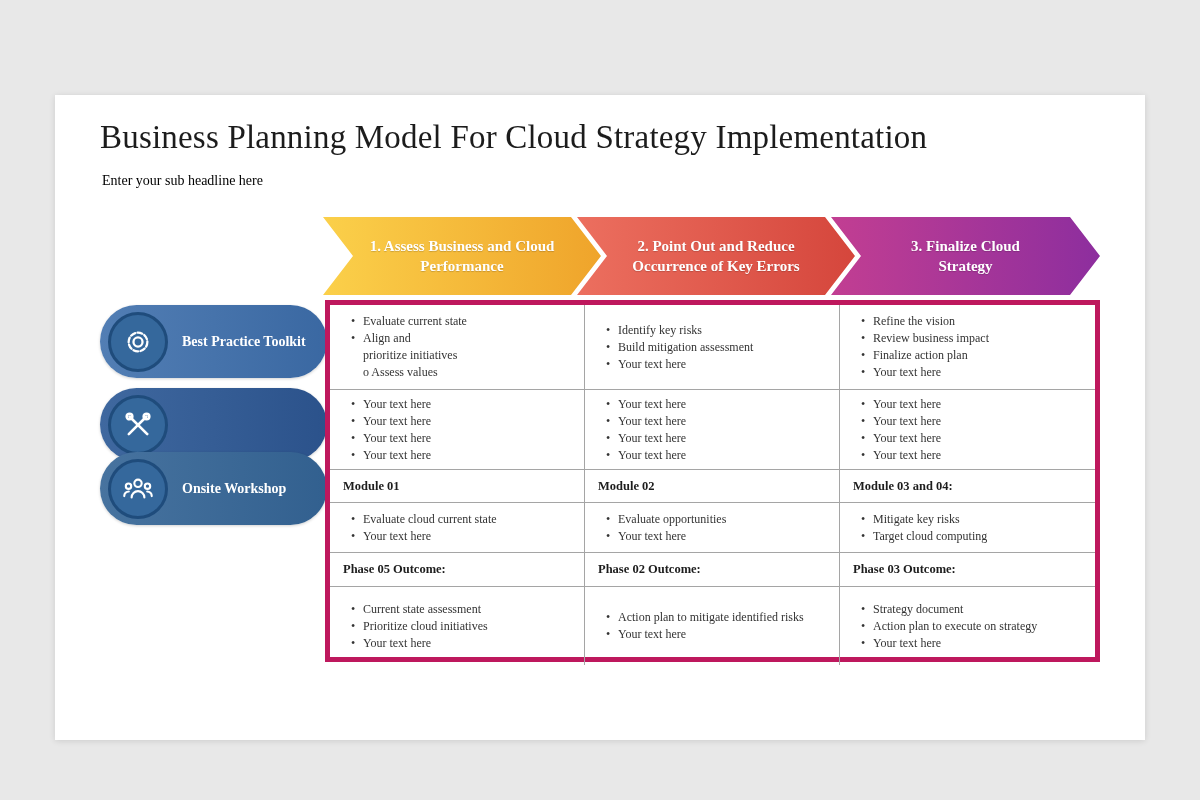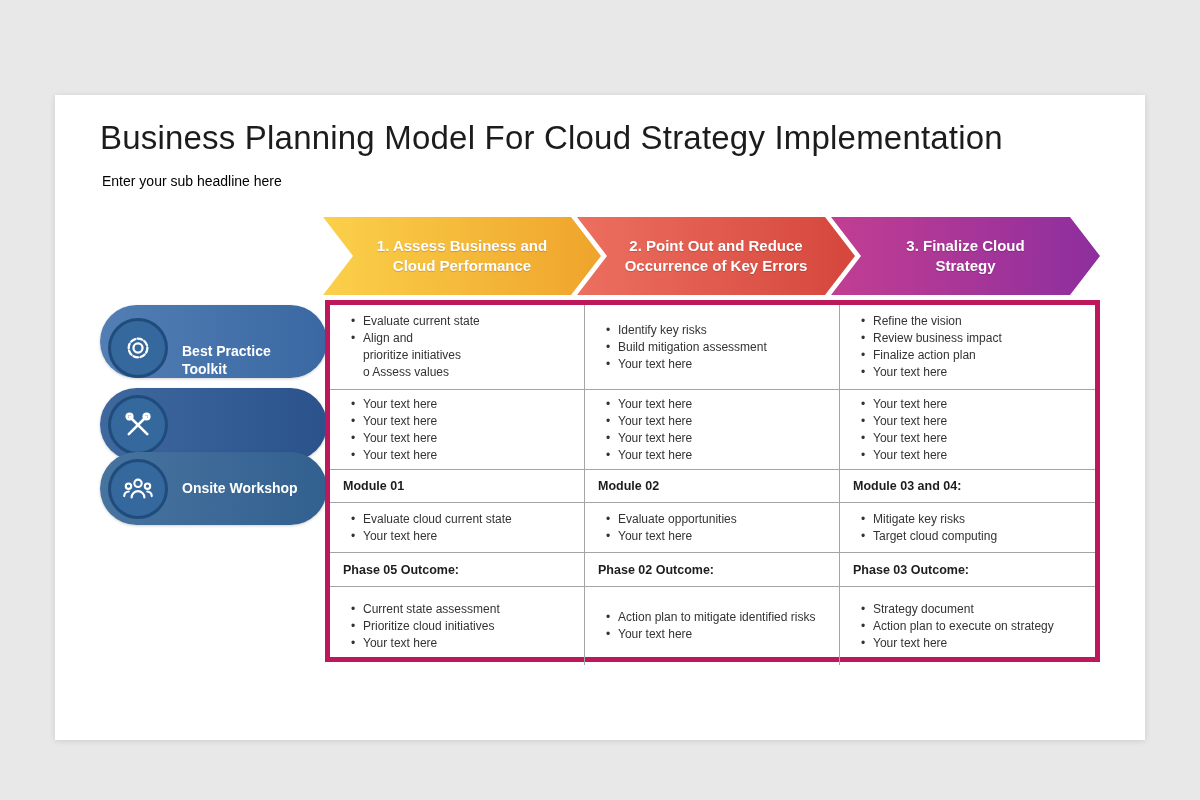--- a/index.html
+++ b/index.html
@@ -4,21 +4,21 @@
 <style>
   html,body{margin:0;padding:0;}
   body{
     width:1200px;height:800px;
     background:#e8e8e8;
     font-family:"Liberation Sans",sans-serif;
     position:relative;overflow:hidden;
   }
   .slide{
     position:absolute;left:55px;top:95px;width:1090px;height:645px;
-    background:#ffffff;box-shadow:0 1px 6px rgba(0,0,0,.12);
+    background:#ffffff;box-shadow:0 1px 6px rgba(0,0,0,.12);font-family:Liberation Serif, serif;
   }
   .title{
     position:absolute;left:45px;top:24px;
     font-size:33px;color:#1c1c1c;font-weight:400;letter-spacing:.2px;
     white-space:nowrap;
   }
   .subtitle{
     position:absolute;left:47px;top:78px;
     font-size:14px;color:#000000;
   }
@@ -88,21 +88,21 @@
       <span class="arrow-label">1. Assess Business and Cloud Performance</span>
     </div>
     <div class="arrow arrow-2" style="background: linear-gradient(90deg, rgb(236, 111, 95), rgb(213, 70, 60));">
       <span class="arrow-label">2. Point Out and Reduce Occurrence of Key Errors</span>
     </div>
     <div class="arrow arrow-3" style="background: linear-gradient(90deg, rgb(194, 62, 146), rgb(141, 46, 158));">
       <span class="arrow-label">3. Finalize Cloud Strategy</span>
     </div>
   </div>
 
-  <div class="pill pill-1" style="background: linear-gradient(90deg, rgb(82, 126, 180), rgb(58, 104, 162)); align-items: flex-end;">
+  <div class="pill pill-1" style="background: linear-gradient(90deg, rgb(82, 126, 180), rgb(58, 104, 162));">
     <div class="pill-circle">
       <svg viewBox="0 0 24 24" fill="none" stroke="#ffffff" stroke-width="1.6" stroke-linecap="round">
         <circle cx="12" cy="12" r="3.2"></circle>
         <circle cx="12" cy="12" r="6.6" stroke-dasharray="3.4 1.7"></circle>
       </svg>
     </div>
     <div class="pill-label">Best Practice Toolkit</div>
   </div>
 
   <div class="pill pill-2" style="background: linear-gradient(90deg, rgb(63, 104, 159), rgb(43, 82, 139));">

